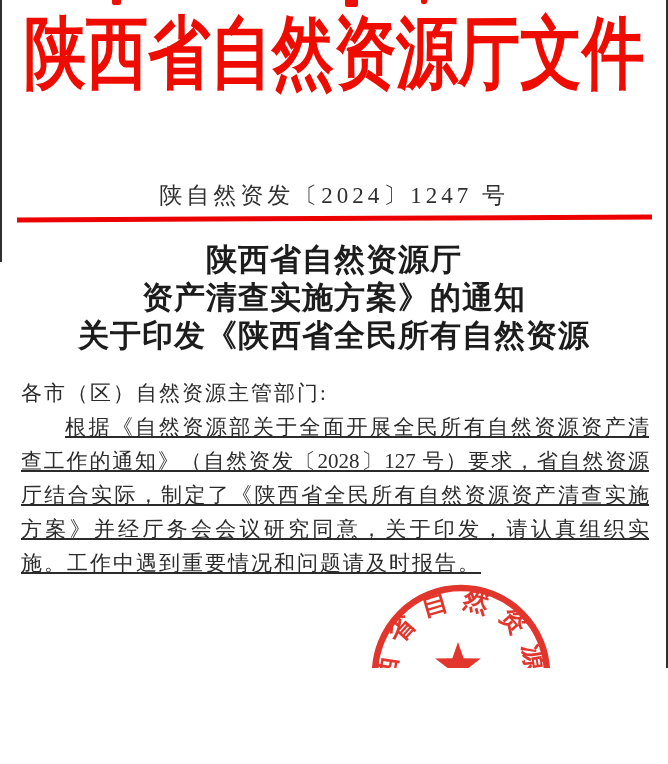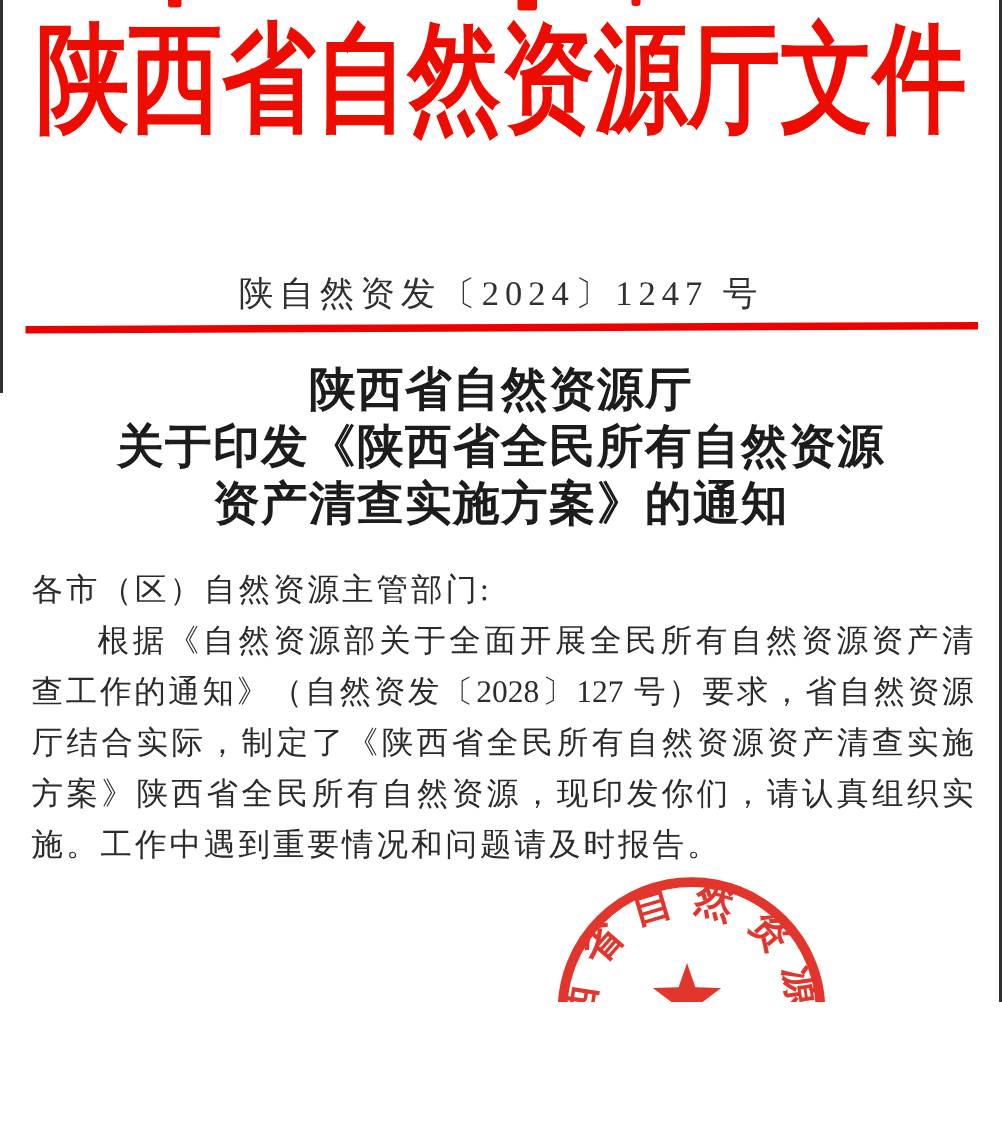--- a/index.html
+++ b/index.html
@@ -37,21 +37,21 @@
     position:absolute;top:241px;left:0;width:100%;text-align:center;
     font-weight:bold;font-size:31px;line-height:38px;letter-spacing:1px;color:#1c1c1c;
   }
   
   .body-block{
     position:absolute;top:376px;left:21px;width:628px;
     font-size:21px;color:#2b2b2b;
   }
   .body-block .line{
     line-height:34px;height:34px;
-    text-align:justify;text-align-last:justify;
+    text-align:justify;text-align-last:justify;text-decoration:underline;
   }
   .body-block .salutation{
     line-height:34px;height:34px;text-align:right;text-align-last:left;
     letter-spacing:2px;
   }
   .body-block .indent{padding-left:44px;}
   .body-block .last{text-align-last:left;letter-spacing:2px;}
   
   .signature{
     position:absolute;top:668px;left:368px;width:180px;
@@ -83,30 +83,30 @@
   <div class="top-mark mark3"></div>
 
   <h1 class="banner">陕西省自然资源厅文件</h1>
 
   <div class="doc-number">陕自然资发〔2024〕1247 号</div>
 
   <div class="red-rule"></div>
 
   <div class="title-block">
     <div>陕西省自然资源厅</div>
+    <div>资产清查实施方案》的通知</div>
     <div>关于印发《陕西省全民所有自然资源</div>
-    <div>资产清查实施方案》的通知</div>
   </div>
 
   <div class="body-block">
     <div class="salutation">各市（区）自然资源主管部门:</div>
     <div class="line indent">根据《自然资源部关于全面开展全民所有自然资源资产清</div>
     <div class="line">查工作的通知》（自然资发〔2028〕127 号）要求，省自然资源</div>
     <div class="line">厅结合实际，制定了《陕西省全民所有自然资源资产清查实施</div>
-    <div class="line">方案》陕西省全民所有自然资源，现印发你们，请认真组织实</div>
+    <div class="line">方案》并经厅务会会议研究同意，关于印发，请认真组织实</div>
     <div class="line last">施。工作中遇到重要情况和问题请及时报告。</div>
   </div>
 
   <div class="signature">陕西省自然资源厅</div>
   <div class="issue-date">2019 年 10 月 6 日</div>
 
   <svg class="seal" viewBox="0 0 200 200">
     <circle cx="100" cy="100" r="86" fill="none" stroke="#e0251c" stroke-width="6.5"></circle>
     <polygon fill="#e0251c" points="97,68 102.6,84.2 119.8,84.6 106.1,95 111.1,111.4 97,101.6 82.9,111.4 87.9,95 74.2,84.6 91.4,84.2"></polygon>
     <defs>

